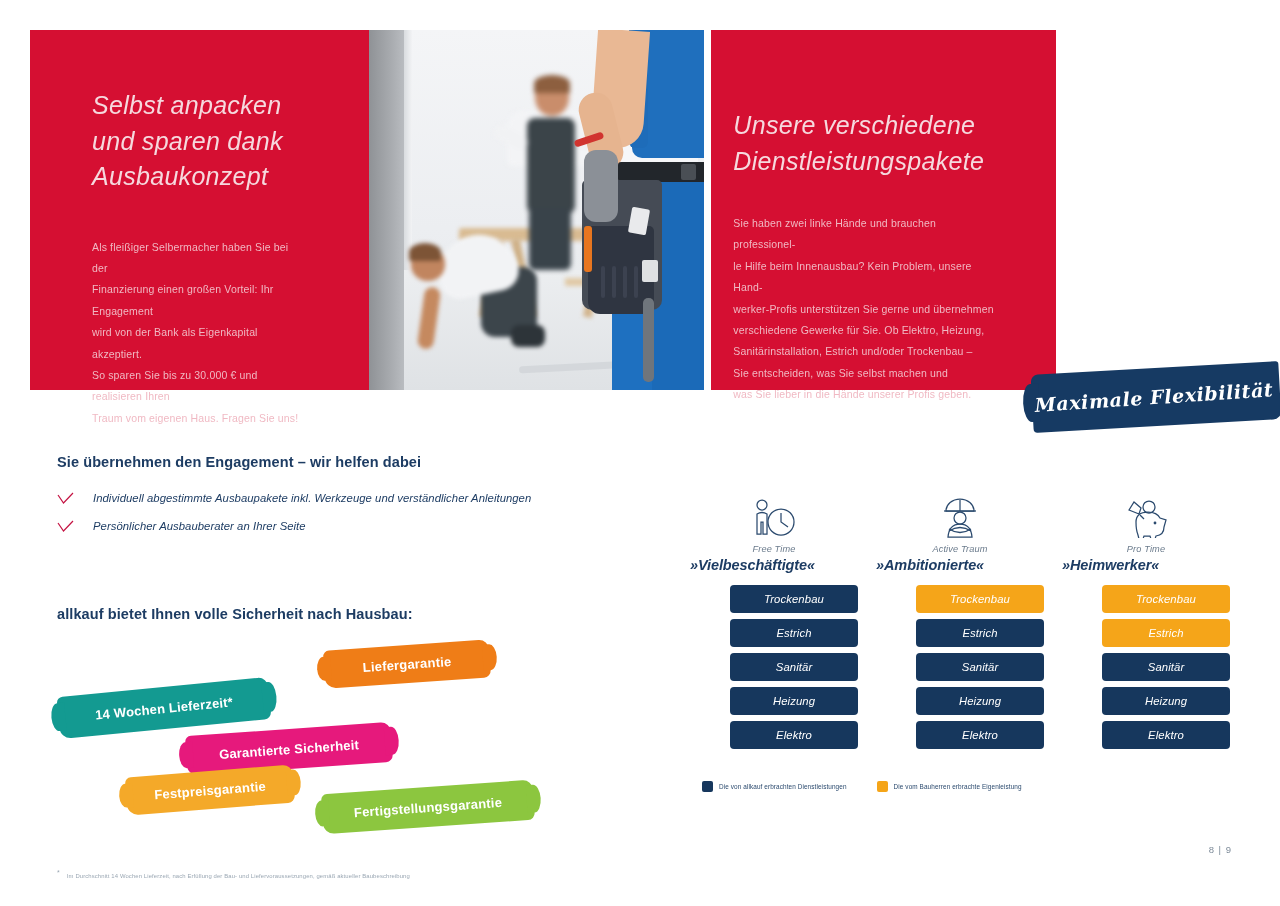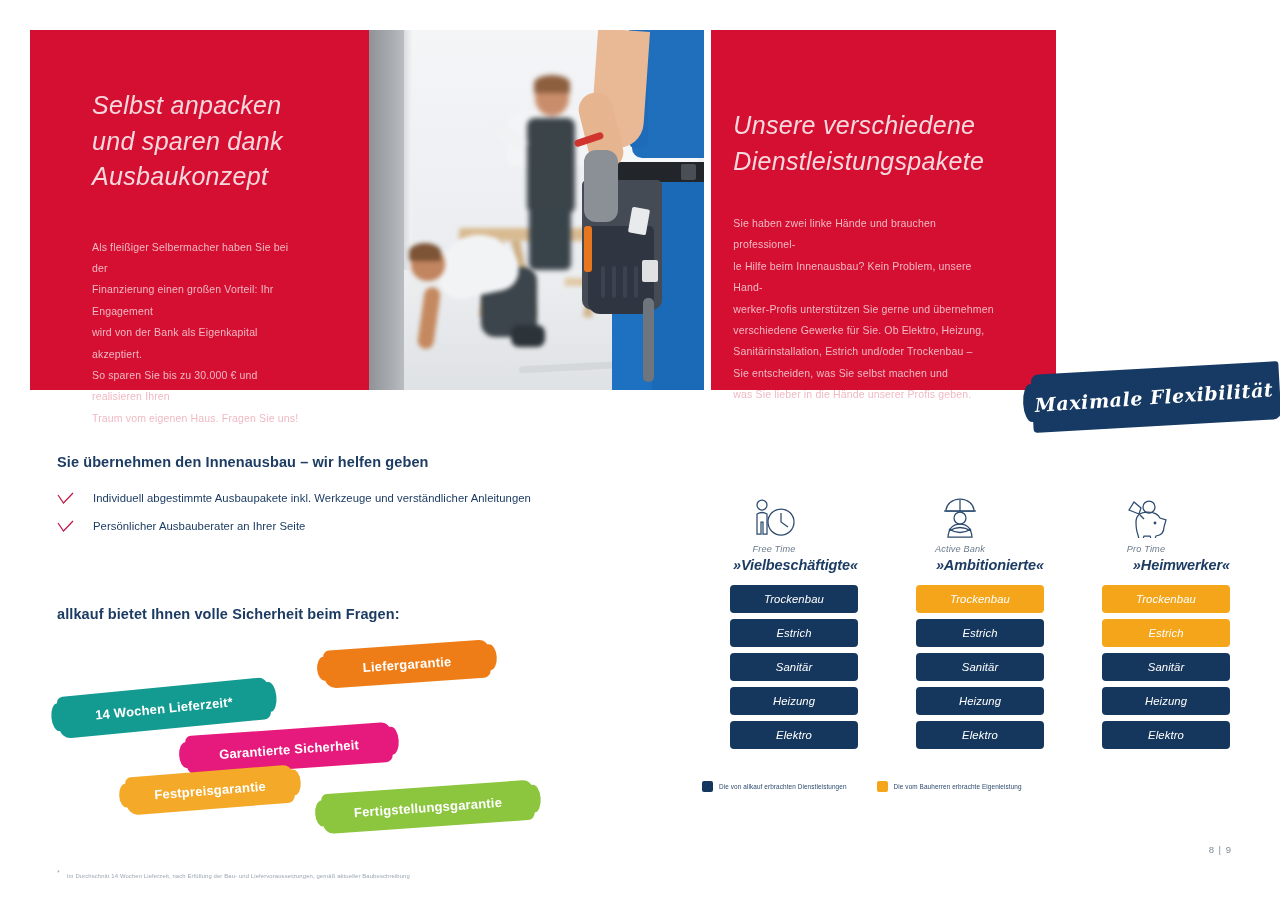--- a/index.html
+++ b/index.html
@@ -139,21 +139,21 @@
   }
 
   
   .sec-head {
     position:absolute; font-size:14.5px; font-weight:700; color:#1d3c63; letter-spacing:0.1px;
   }
   #check-head { left:57px; top:454px; }
   .check-list { position:absolute; left:57px; top:490px; width:560px; }
   .check-row { display:flex; align-items:flex-start; height:28px; }
   .check-mark { width:36px; flex:0 0 36px; padding-top:1px; }
-  .check-text { font-size:11.3px; color:#1d3c63; line-height:1.5; letter-spacing:0.05px; }
+  .check-text { font-size:11.3px; color:#1d3c63; line-height:1.5; letter-spacing:0.05px;font-style:italic; }
 
   
   #badge-head { left:57px; top:606px; }
   .badges { position:absolute; left:40px; top:635px; width:580px; height:200px; }
   .badge {
     position:absolute; color:#fff; font-weight:700; display:flex; align-items:center;
     justify-content:center; white-space:nowrap; letter-spacing:0.2px;
   }
   .badge span { display:block; }
   .badge-shape {
@@ -164,21 +164,21 @@
     height:calc(100% - 14px); border-radius:60% 0 0 60%; background:inherit; }
   .badge-shape::after{ content:""; position:absolute; right:-7px; top:5px; width:14px;
     height:calc(100% - 12px); border-radius:0 55% 55% 0; background:inherit; }
 
   
   .packages { position:absolute; left:690px; top:492px; width:540px;font-style:italic; }
   .pkg-cols { display:flex; gap:18px; }
   .pkg-col { width:168px; }
   .pkg-icon { height:46px; display:flex; align-items:flex-end; justify-content:center; }
   .pkg-sub { text-align:center; font-size:9.2px; color:#6b7b8c; margin-top:6px; letter-spacing:0.15px; }
-  .pkg-name { text-align:right; font-size:14.5px; font-weight:700; color:#1d3c63; margin-top:3px;
+  .pkg-name { text-align:left; font-size:14.5px; font-weight:700; color:#1d3c63; margin-top:3px;
     letter-spacing:-0.1px; }
   .pkg-cells { margin-top:12px;margin-left:40px; }
   .pkg-cell {
     height:28px; margin-bottom:6px; border-radius:4px; display:flex; align-items:center;
     justify-content:center; color:#fff; font-size:11.3px; letter-spacing:0.1px;
   }
   .cell-navy { background:#16375d; }
   .cell-orange { background:#f5a519; }
 
   .legend { position:absolute; left:702px; top:781px; display:flex; gap:30px; align-items:center; }
@@ -277,42 +277,42 @@
 Sanitärinstallation, Estrich und/oder Trockenbau –
 Sie entscheiden, was Sie selbst machen und
 was Sie lieber in die Hände unserer Profis geben.</div>
   </div>
 </div>
 
 <div class="ribbon">
   <div class="ribbon-text">Maximale Flexibilität</div>
 </div>
 
-<div class="sec-head" id="check-head">Sie übernehmen den Innenausbau – wir helfen geben</div>
+<div class="sec-head" id="check-head">Sie übernehmen den Engagement – wir helfen dabei</div>
 
 <div class="check-list">
   <div class="check-row">
     <span class="check-mark">
       <svg width="17" height="13" viewBox="0 0 17 13">
           <path d="M1 3 L6.5 11 L16 1" fill="none" stroke="#c41443" stroke-width="1.2"></path>
         </svg>
     </span>
     <span class="check-text">Individuell abgestimmte Ausbaupakete inkl. Werkzeuge und verständlicher Anleitungen</span>
   </div>
   <div class="check-row">
     <span class="check-mark">
       <svg width="17" height="13" viewBox="0 0 17 13">
           <path d="M1 3 L6.5 11 L16 1" fill="none" stroke="#c41443" stroke-width="1.2"></path>
         </svg>
     </span>
     <span class="check-text">Persönlicher Ausbauberater an Ihrer Seite</span>
   </div>
 </div>
 
-<div class="sec-head" id="badge-head">allkauf bietet Ihnen volle Sicherheit beim Fragen:</div>
+<div class="sec-head" id="badge-head">allkauf bietet Ihnen volle Sicherheit nach Hausbau:</div>
 <div class="badges" id="badges">
     <div class="badge" style="left: 284px; top: 10px; width: 166px; height: 38px; font-size: 13px; transform: rotate(-4deg);">
       <div class="badge-shape" style="background: rgb(239, 125, 23);"></div>
       <span>Liefergarantie</span>
     </div>
     <div class="badge" style="left: 18px; top: 52px; width: 212px; height: 42px; font-size: 13px; transform: rotate(-5.5deg);">
       <div class="badge-shape" style="background: rgb(19, 154, 145);"></div>
       <span>14 Wochen Lieferzeit*</span>
     </div>
     <div class="badge" style="left: 146px; top: 94px; width: 206px; height: 40px; font-size: 13px; transform: rotate(-4deg);">
@@ -355,21 +355,21 @@
           <svg width="44" height="40" viewBox="0 0 44 40">
             <path d="M8 13 a14 12 0 0 1 28 0 z" stroke="#2b4a6e" fill="none" stroke-width="1.25"></path>
             <path d="M6 13 h32" stroke="#2b4a6e" fill="none" stroke-width="1.25"></path>
             <path d="M22 2 v11" stroke="#2b4a6e" fill="none" stroke-width="1.25"></path>
             <circle cx="22" cy="20" r="6" stroke="#2b4a6e" fill="none" stroke-width="1.25"></circle>
             <path d="M10 39 q1 -13 12 -13 q11 0 12 13 z" stroke="#2b4a6e" fill="none" stroke-width="1.25"></path>
             <path d="M11 31 q11 7 22 0" stroke="#2b4a6e" fill="none" stroke-width="1.25"></path>
             <path d="M11 33 q11 -7 22 0" stroke="#2b4a6e" fill="none" stroke-width="1.25"></path>
           </svg>
         </div>
-        <div class="pkg-sub">Active Bank</div>
+        <div class="pkg-sub">Active Traum</div>
         <div class="pkg-name">»Ambitionierte«</div>
         <div class="pkg-cells">
           <div class="pkg-cell cell-orange">Trockenbau</div>
           <div class="pkg-cell cell-navy">Estrich</div>
           <div class="pkg-cell cell-navy">Sanitär</div>
           <div class="pkg-cell cell-navy">Heizung</div>
           <div class="pkg-cell cell-navy">Elektro</div>
         </div>
       </div>
       <div class="pkg-col">

